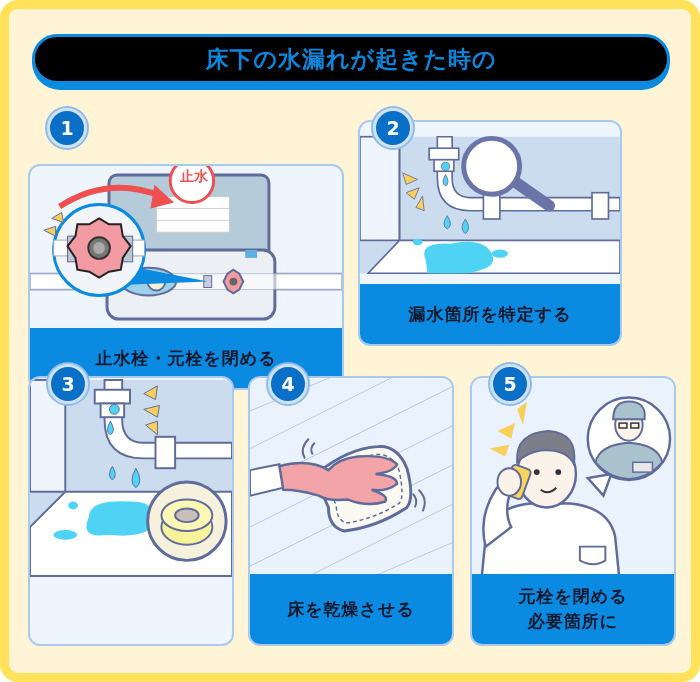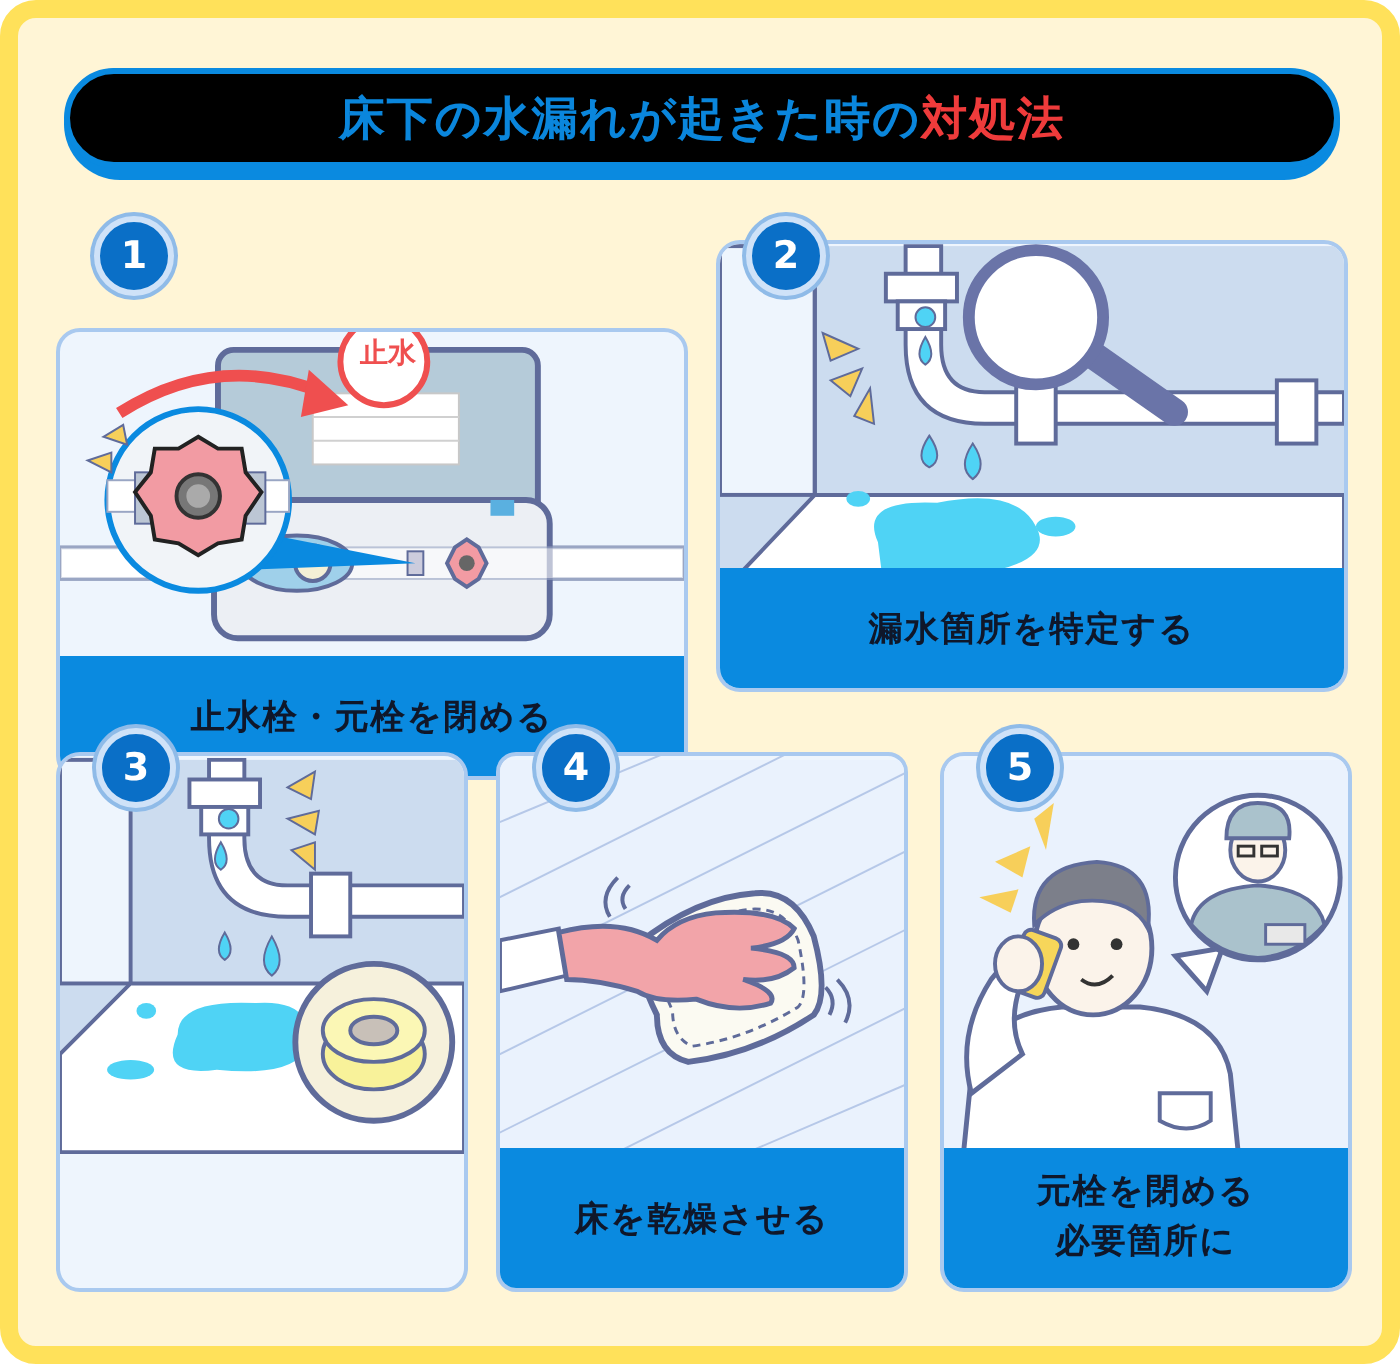--- a/index.html
+++ b/index.html
@@ -42,21 +42,20 @@
   svg { display: block; }
 </style>
 </head>
 <body>
 
 <div class="frame"></div>
 
 <div class="title-wrap">
   <div class="title-pill">
     <span>床下の水漏れが起きた時の</span>
-      <span class="accent">対処法</span>
   </div>
 </div>
 
 <div class="card" style="left:28px; top:120px; width:316px; height:226px;margin-top:44px;">
   <svg class="scene" width="316" height="166" viewBox="0 0 316 166">
 
     <rect x="0" y="108" width="316" height="16" fill="#ffffff" stroke="#9aa6c4" stroke-width="2"></rect>
 
     <rect x="80" y="8" width="162" height="90" rx="8" fill="#b5cbd9" stroke="#5f6b9a" stroke-width="3"></rect>
     <rect x="128" y="30" width="74" height="36" fill="#ffffff" stroke="#c8c8c8" stroke-width="1"></rect>
@@ -91,21 +90,21 @@
 
     <circle cx="164" cy="14" r="22" fill="#ffffff" stroke="#ef4f4f" stroke-width="3"></circle>
   </svg>
   <div style="position:absolute; left:142px; top:2px; width:44px; text-align:center; color:#ef4f4f; font-size:14px; font-weight:bold;">止水</div>
   <div class="caption" style="height:60px; font-size:17px;">
     <span>止水栓・元栓を閉める</span>
   </div>
 </div>
 <div class="badge" style="left:47px; top:108px;">1</div>
 
-<div class="card" style="left:358px; top:120px; width:316px; height:226px;">
+<div class="card" style="left:358px; top:120px; width:264px; height:226px;">
   <svg class="scene" width="316" height="166" viewBox="0 0 316 166">
     <rect x="0" y="0" width="316" height="166" fill="#ccdcef"></rect>
     <rect x="0" y="0" width="48" height="126" fill="#eef5fd" stroke="#5f6b9a" stroke-width="2"></rect>
 
     <polygon points="48,126 316,126 316,166 10,166" fill="#ffffff" stroke="#5f6b9a" stroke-width="2"></polygon>
     <line x1="48" y1="126" x2="48" y2="0" stroke="#5f6b9a" stroke-width="2"></line>
 
     <path d="M80 150 Q 70 128 110 130 Q 150 122 160 142 Q 170 160 130 166 L 82 166 Z" fill="#4fd3f5"></path>
     <ellipse cx="70" cy="128" rx="6" ry="4" fill="#4fd3f5"></ellipse>
     <ellipse cx="170" cy="142" rx="10" ry="5" fill="#4fd3f5"></ellipse>
@@ -158,21 +157,21 @@
     <polygon points="118,46 130,42 130,56" fill="#f7cf5a" stroke="#5f6b9a"></polygon>
 
     <circle cx="160" cy="144" r="40" fill="#f6f1dc" stroke="#5f6b9a" stroke-width="3"></circle>
     <ellipse cx="160" cy="150" rx="26" ry="18" fill="#f8f29a" stroke="#5f6b9a" stroke-width="2"></ellipse>
     <ellipse cx="160" cy="138" rx="26" ry="16" fill="#fbf7b5" stroke="#5f6b9a" stroke-width="2"></ellipse>
     <ellipse cx="160" cy="138" rx="12" ry="7" fill="#c8c0b8" stroke="#5f6b9a" stroke-width="2"></ellipse>
   </svg>
 </div>
 <div class="badge" style="left:48px; top:364px;">3</div>
 
-<div class="card" style="left:248px; top:376px; width:206px; height:270px;border-radius:10px;">
+<div class="card" style="left:248px; top:376px; width:206px; height:270px;">
   <svg class="scene" width="206" height="200" viewBox="0 0 206 200">
     <rect x="0" y="0" width="206" height="200" fill="#eaf2fd"></rect>
     <g stroke="#b6c8e8" stroke-width="1">
       <line x1="-20" y1="40" x2="100" y2="-10"></line>
       <line x1="-20" y1="80" x2="160" y2="-10"></line>
       <line x1="-20" y1="120" x2="220" y2="0"></line>
       <line x1="-20" y1="160" x2="220" y2="40"></line>
       <line x1="-20" y1="200" x2="220" y2="80"></line>
       <line x1="20" y1="220" x2="220" y2="120"></line>
       <line x1="80" y1="220" x2="220" y2="160"></line>

